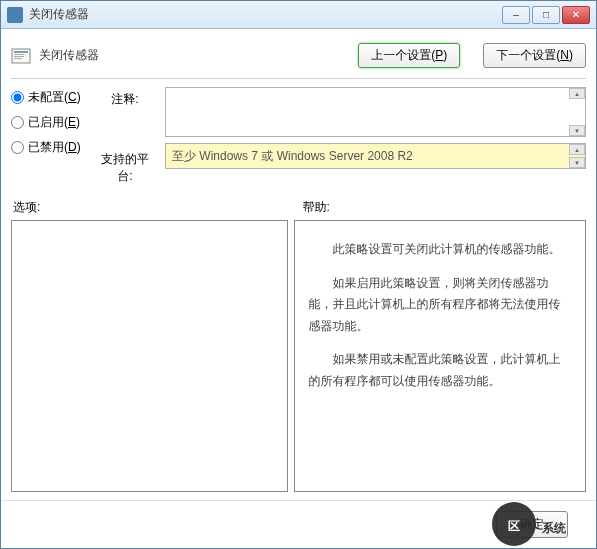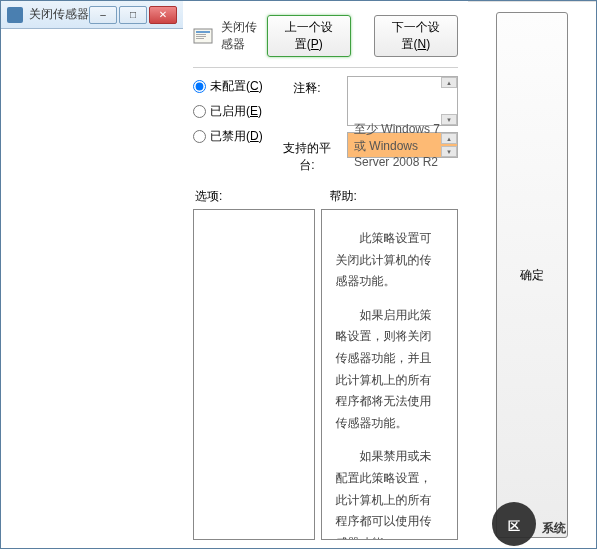--- a/index.html
+++ b/index.html
@@ -1,17 +1,17 @@
 <!DOCTYPE html>
 <html><head>
 <meta charset="utf-8">
 <style>
 * { box-sizing: border-box; margin: 0; padding: 0; font-family: "Microsoft YaHei", "Segoe UI", Tahoma, sans-serif; font-size: 12px; }
 body { background: #fff; }
-.window { width: 597px; height: 549px; border: 1px solid #5a7fa0; background: #fff; display: flex; flex-direction: row; }
+.window { width: 597px; height: 549px; border: 1px solid #5a7fa0; background: #fff; display: flex; flex-direction: column; }
 .titlebar { height: 28px; background: linear-gradient(#eaf3fb, #d8e8f7); display: flex; align-items: center; padding: 0 6px; border-bottom: 1px solid #a0b8d0; }
 .titlebar-icon { width: 16px; height: 16px; margin-right: 6px; background: #4a7fb0; border-radius: 2px; }
 .title-text { flex: 1; color: #333; filter: blur(0.3px); }
 .winbtns { display: flex; gap: 2px; }
 .winbtn { width: 28px; height: 18px; border: 1px solid #7a9fc0; background: linear-gradient(#f0f6fc, #dce9f5); border-radius: 2px; display: flex; align-items: center; justify-content: center; font-size: 10px; color: #333; cursor: default; }
 .winbtn.close { background: linear-gradient(#e88, #c44); color: #fff; border-color: #a33; }
 
 .content { flex: 1; padding: 8px 10px; display: flex; flex-direction: column; overflow: hidden; }
 
 .header-row { display: flex; align-items: center; justify-content: space-between; padding: 6px 0 10px 0; }
@@ -31,21 +31,21 @@
 .radio-item { display: flex; align-items: center; gap: 4px; white-space: nowrap; }
 .radio-item input { margin: 0; }
 .radio-item .accel { text-decoration: underline; }
 
 .labels-col { width: 60px; text-align: center; padding-right: 4px; display: flex; flex-direction: column; }
 .labels-col .lbl-comment { height: 56px; padding-top: 4px; }
 .labels-col .lbl-platform { padding-top: 8px; }
 
 .fields-col { flex: 1; display: flex; flex-direction: column; }
 .comment-box { height: 50px; border: 1px solid #b0b0b0; background: #fff; resize: none; padding: 3px 4px; margin-bottom: 6px; position: relative; }
-.platform-box { height: 26px; border: 1px solid #b0b0b0; background: #fdba74; padding: 3px 6px; color: #555; display: flex; align-items: center; position: relative; }
+.platform-box { height: 26px; border: 1px solid #b0b0b0; background: #fef9c3; padding: 3px 6px; color: #555; display: flex; align-items: center; position: relative; }
 .mini-scroll { position: absolute; right: 0; top: 0; bottom: 0; width: 16px; display: flex; flex-direction: column; justify-content: space-between; }
 .mini-sb { height: 11px; background: #e8e8e8; border: 1px solid #c0c0c0; display: flex; align-items: center; justify-content: center; font-size: 7px; color: #666; }
 
 .section-labels { display: flex; margin-top: 14px; margin-bottom: 4px; }
 .section-labels .lbl-options { width: 50%; padding-left: 2px; }
 .section-labels .lbl-help { width: 50%; padding-left: 4px; }
 
 .panels { flex: 1; display: flex; gap: 6px; min-height: 0; }
 .panel { flex: 1; border: 1px solid #888; background: #fff; overflow-y: auto; padding: 18px 14px; }
 .panel.options { padding: 6px; }

